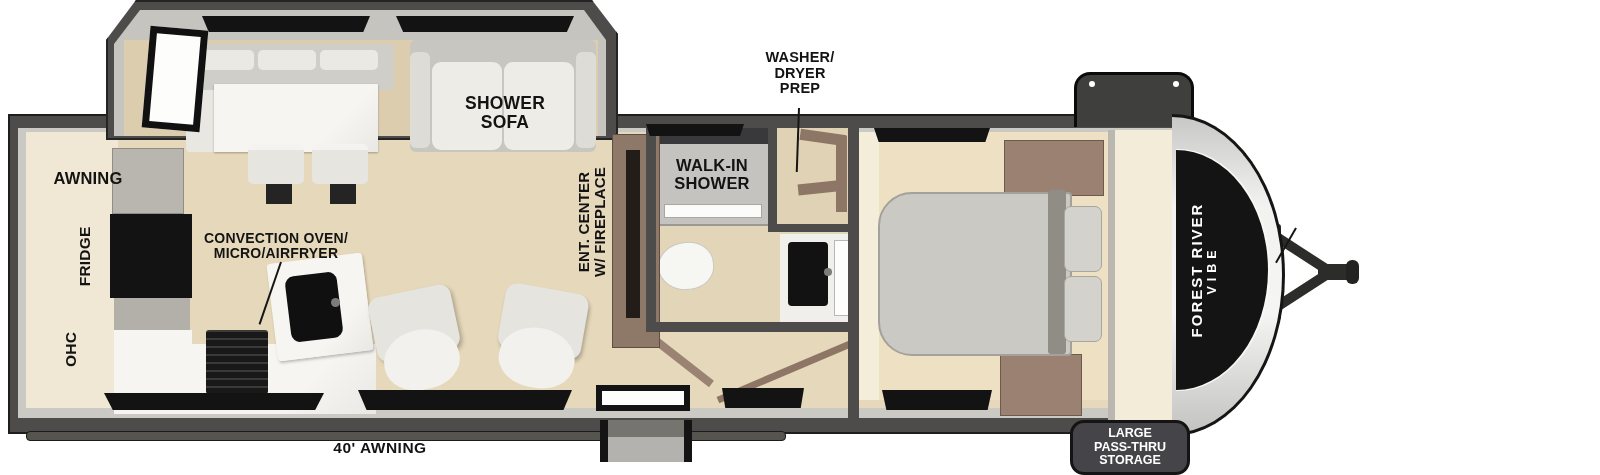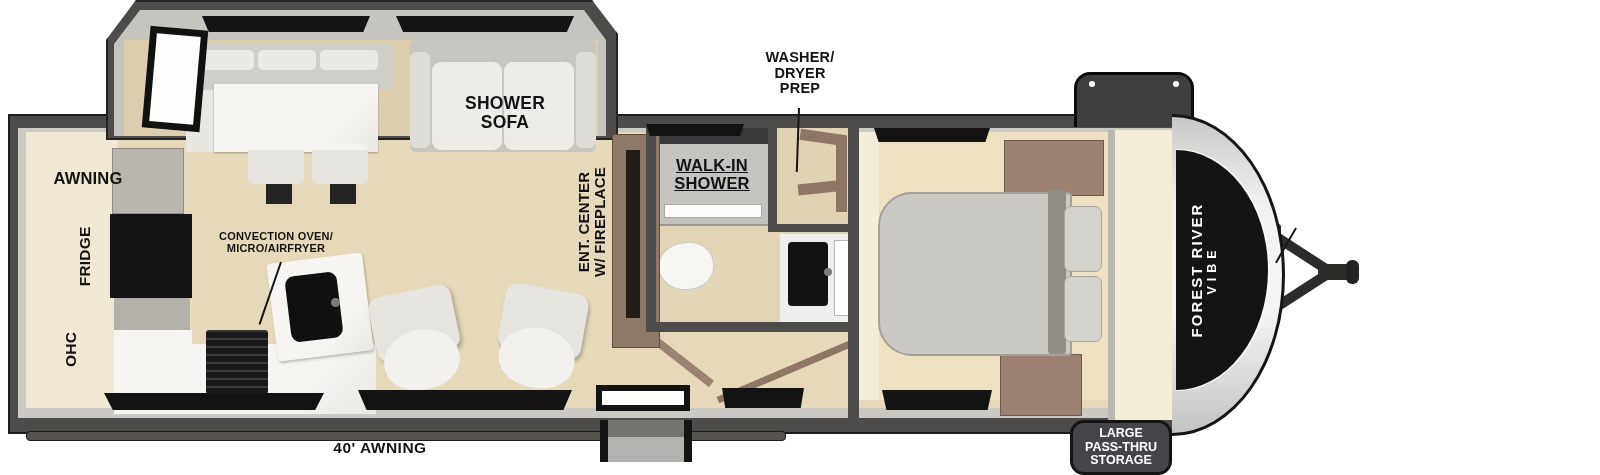--- a/index.html
+++ b/index.html
@@ -140,40 +140,40 @@
   <div class="abs" style="left:1074px;top:72px;width:114px;height:52px;background:#3f3f3d;border:3px solid #0b0b0b;
               border-bottom:none;border-radius:16px 16px 0 0;z-index:34;">
     <div class="abs" style="left:12px;top:6px;width:6px;height:6px;background:#fff;border-radius:50%;"></div>
     <div class="abs" style="right:12px;top:6px;width:6px;height:6px;background:#fff;border-radius:50%;"></div>
   </div>
 
   <div class="abs" style="left:26px;top:431px;width:758px;height:8px;background:#55544f;border:1px solid #1c1c1c;border-radius:4px;z-index:40;"></div>
   <div class="abs" style="left:600px;top:420px;width:92px;height:42px;
               background:linear-gradient(180deg,#75746f 0 40%,#b3b2ae 40%);
               border-left:8px solid #141414;border-right:8px solid #141414;box-sizing:border-box;z-index:41;"></div>
-  <div class="abs" style="left:1070px;top:420px;width:102px;height:55px;background:#454448;border:3px solid #141414;
+  <div class="abs" style="left:1070px;top:420px;width:120px;height:55px;background:#454448;border:3px solid #141414;
               border-radius:14px;box-sizing:border-box;z-index:41;display:flex;align-items:center;justify-content:center;">
     <div style="color:#fff;font-weight:bold;font-size:12.5px;line-height:1.1;text-align:center;white-space:pre-line;">LARGE
 PASS-THRU
 STORAGE</div>
   </div>
 
   <div class="ptr" style="left:280px;top:262px;height:66px;transform:rotate(19deg);"></div>
   <div class="ptr" style="left:798px;top:108px;height:64px;transform:rotate(2deg);"></div>
   <div class="ptr" style="left:1295px;top:228px;height:40px;transform:rotate(30deg);"></div>
 
   <div class="lbl" style="left:425px;top:94px;width:160px;font-size:17.5px;">SHOWER
 SOFA</div>
   <div class="lbl" style="left:48px;top:170px;width:80px;font-size:16.5px;">AWNING</div>
   <div class="lbl rot" style="left:40px;top:248px;width:90px;font-size:15.5px;">FRIDGE</div>
   <div class="lbl rot" style="left:41px;top:341px;width:60px;font-size:15.5px;">OHC</div>
-  <div class="lbl" style="left:162px;top:231px;width:228px;font-size:11px;">CONVECTION OVEN/
+  <div class="lbl" style="left:162px;top:231px;width:228px;font-size:14px;">CONVECTION OVEN/
 MICRO/AIRFRYER</div>
   <div class="lbl rot" style="left:509px;top:204px;width:170px;height:36px;font-size:15px;">ENT. CENTER
 W/ FIREPLACE</div>
-  <div class="lbl" style="left:650px;top:157px;width:124px;font-size:16.5px;text-decoration:underline;">WALK-IN
+  <div class="lbl" style="left:650px;top:157px;width:124px;font-size:16.5px;">WALK-IN
 SHOWER</div>
   <div class="lbl" style="left:754px;top:50px;width:92px;font-size:14.5px;">WASHER/
 DRYER
 PREP</div>
   <div class="lbl" style="left:318px;top:440px;width:124px;font-size:15.5px;letter-spacing:.5px;">40' AWNING</div>
 
 </div>
 
 </body></html>

